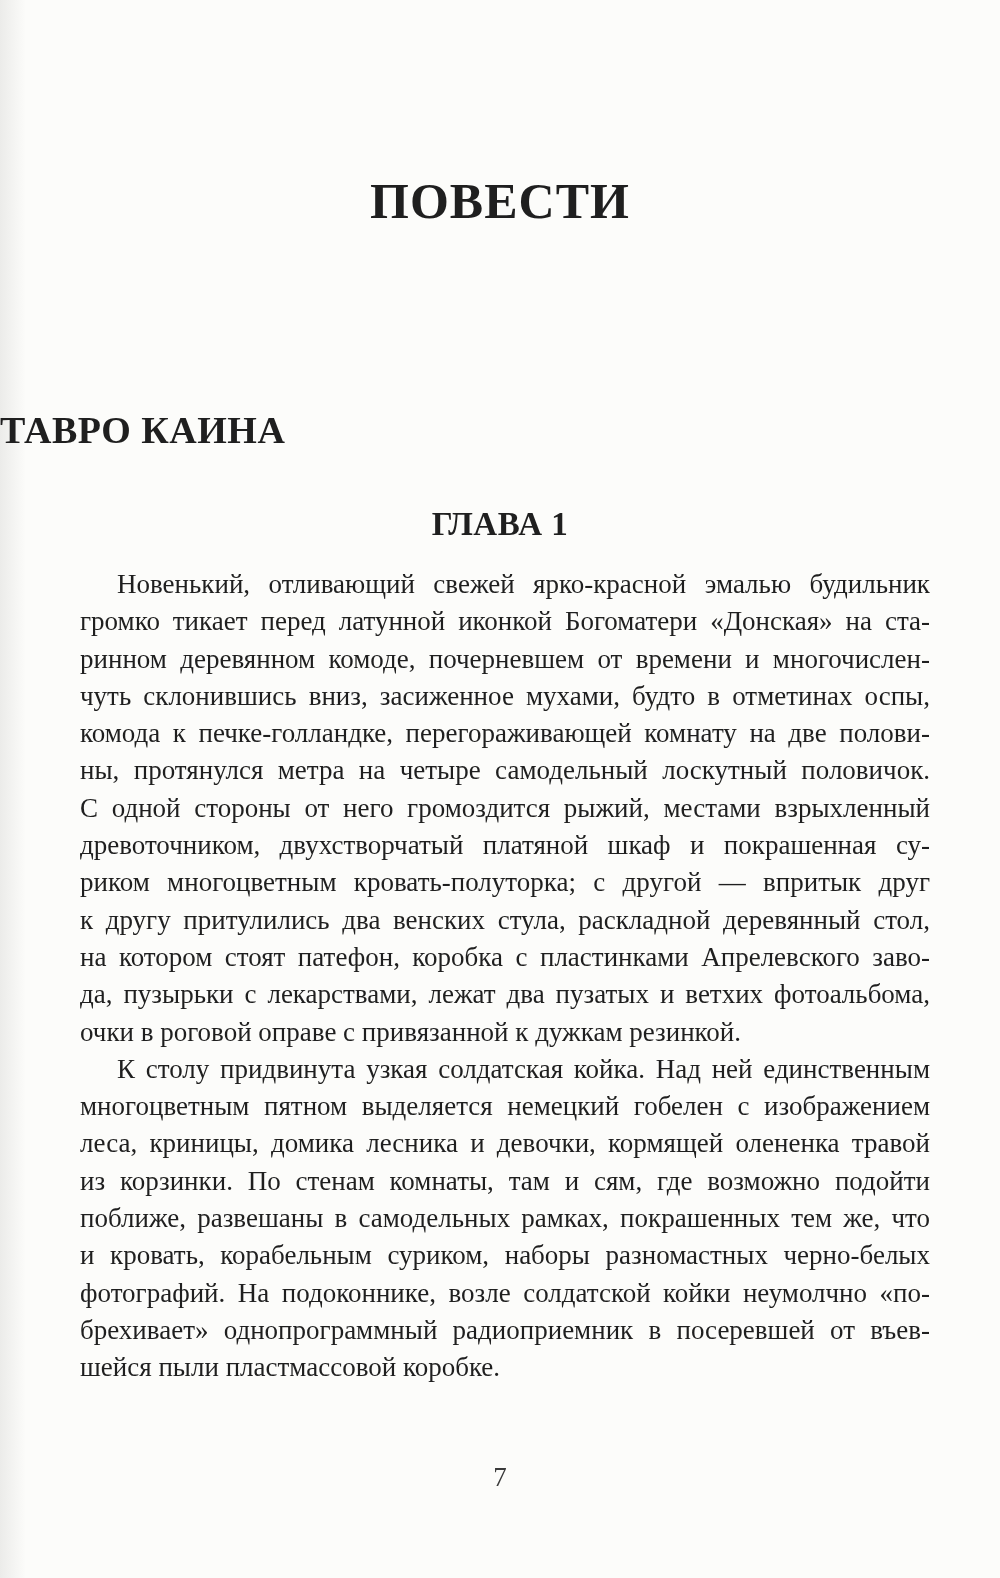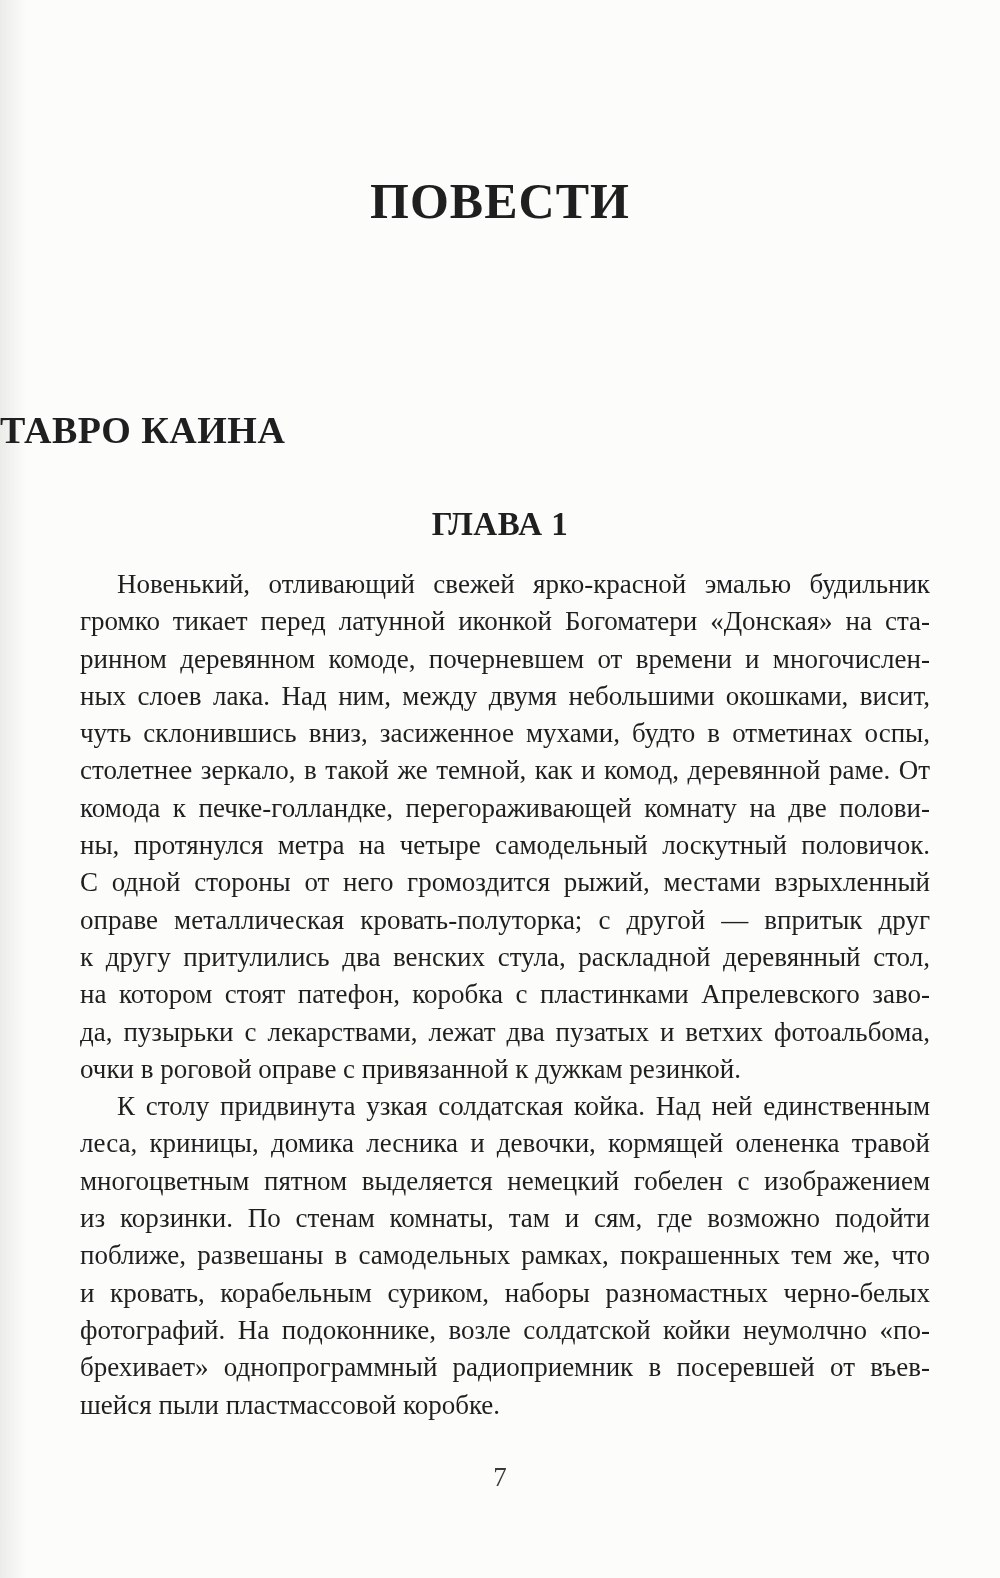--- a/index.html
+++ b/index.html
@@ -107,36 +107,35 @@
 
   <h2 class="story-title">ТАВРО КАИНА</h2>
 
   <h3 class="chapter-title">ГЛАВА 1</h3>
 
   <div class="body-text">
       <div class="paragraph">
         <div class="text-line first">Новенький, отливающий свежей ярко-красной эмалью будильник</div>
         <div class="text-line">громко тикает перед латунной иконкой Богоматери «Донская» на ста-</div>
         <div class="text-line">ринном деревянном комоде, почерневшем от времени и многочислен-</div>
-        <div class="text-line">ных слоев лака. Над ним, между двумя небольшими окошками, висит,</div>
         <div class="text-line">чуть склонившись вниз, засиженное мухами, будто в отметинах оспы,</div>
-        <div class="text-line">столетнее зеркало, в такой же темной, как и комод, деревянной раме. От</div>
         <div class="text-line">комода к печке-голландке, перегораживающей комнату на две полови-</div>
         <div class="text-line">ны, протянулся метра на четыре самодельный лоскутный половичок.</div>
         <div class="text-line">С одной стороны от него громоздится рыжий, местами взрыхленный</div>
-        <div class="text-line">оправе металлическая кровать-полуторка; с другой — впритык друг</div>
+        <div class="text-line">древоточником, двухстворчатый платяной шкаф и покрашенная су-</div>
+        <div class="text-line">риком многоцветным кровать-полуторка; с другой — впритык друг</div>
         <div class="text-line">к другу притулились два венских стула, раскладной деревянный стол,</div>
         <div class="text-line">на котором стоят патефон, коробка с пластинками Апрелевского заво-</div>
         <div class="text-line">да, пузырьки с лекарствами, лежат два пузатых и ветхих фотоальбома,</div>
         <div class="text-line last">очки в роговой оправе с привязанной к дужкам резинкой.</div>
       </div>
       <div class="paragraph">
         <div class="text-line first">К столу придвинута узкая солдатская койка. Над ней единственным</div>
+        <div class="text-line">многоцветным пятном выделяется немецкий гобелен с изображением</div>
         <div class="text-line">леса, криницы, домика лесника и девочки, кормящей олененка травой</div>
-        <div class="text-line">многоцветным пятном выделяется немецкий гобелен с изображением</div>
         <div class="text-line">из корзинки. По стенам комнаты, там и сям, где возможно подойти</div>
         <div class="text-line">поближе, развешаны в самодельных рамках, покрашенных тем же, что</div>
         <div class="text-line">и кровать, корабельным суриком, наборы разномастных черно-белых</div>
         <div class="text-line">фотографий. На подоконнике, возле солдатской койки неумолчно «по-</div>
         <div class="text-line">брехивает» однопрограммный радиоприемник в посеревшей от въев-</div>
         <div class="text-line last">шейся пыли пластмассовой коробке.</div>
       </div>
     </div>
 
   <div class="page-number">7</div>

